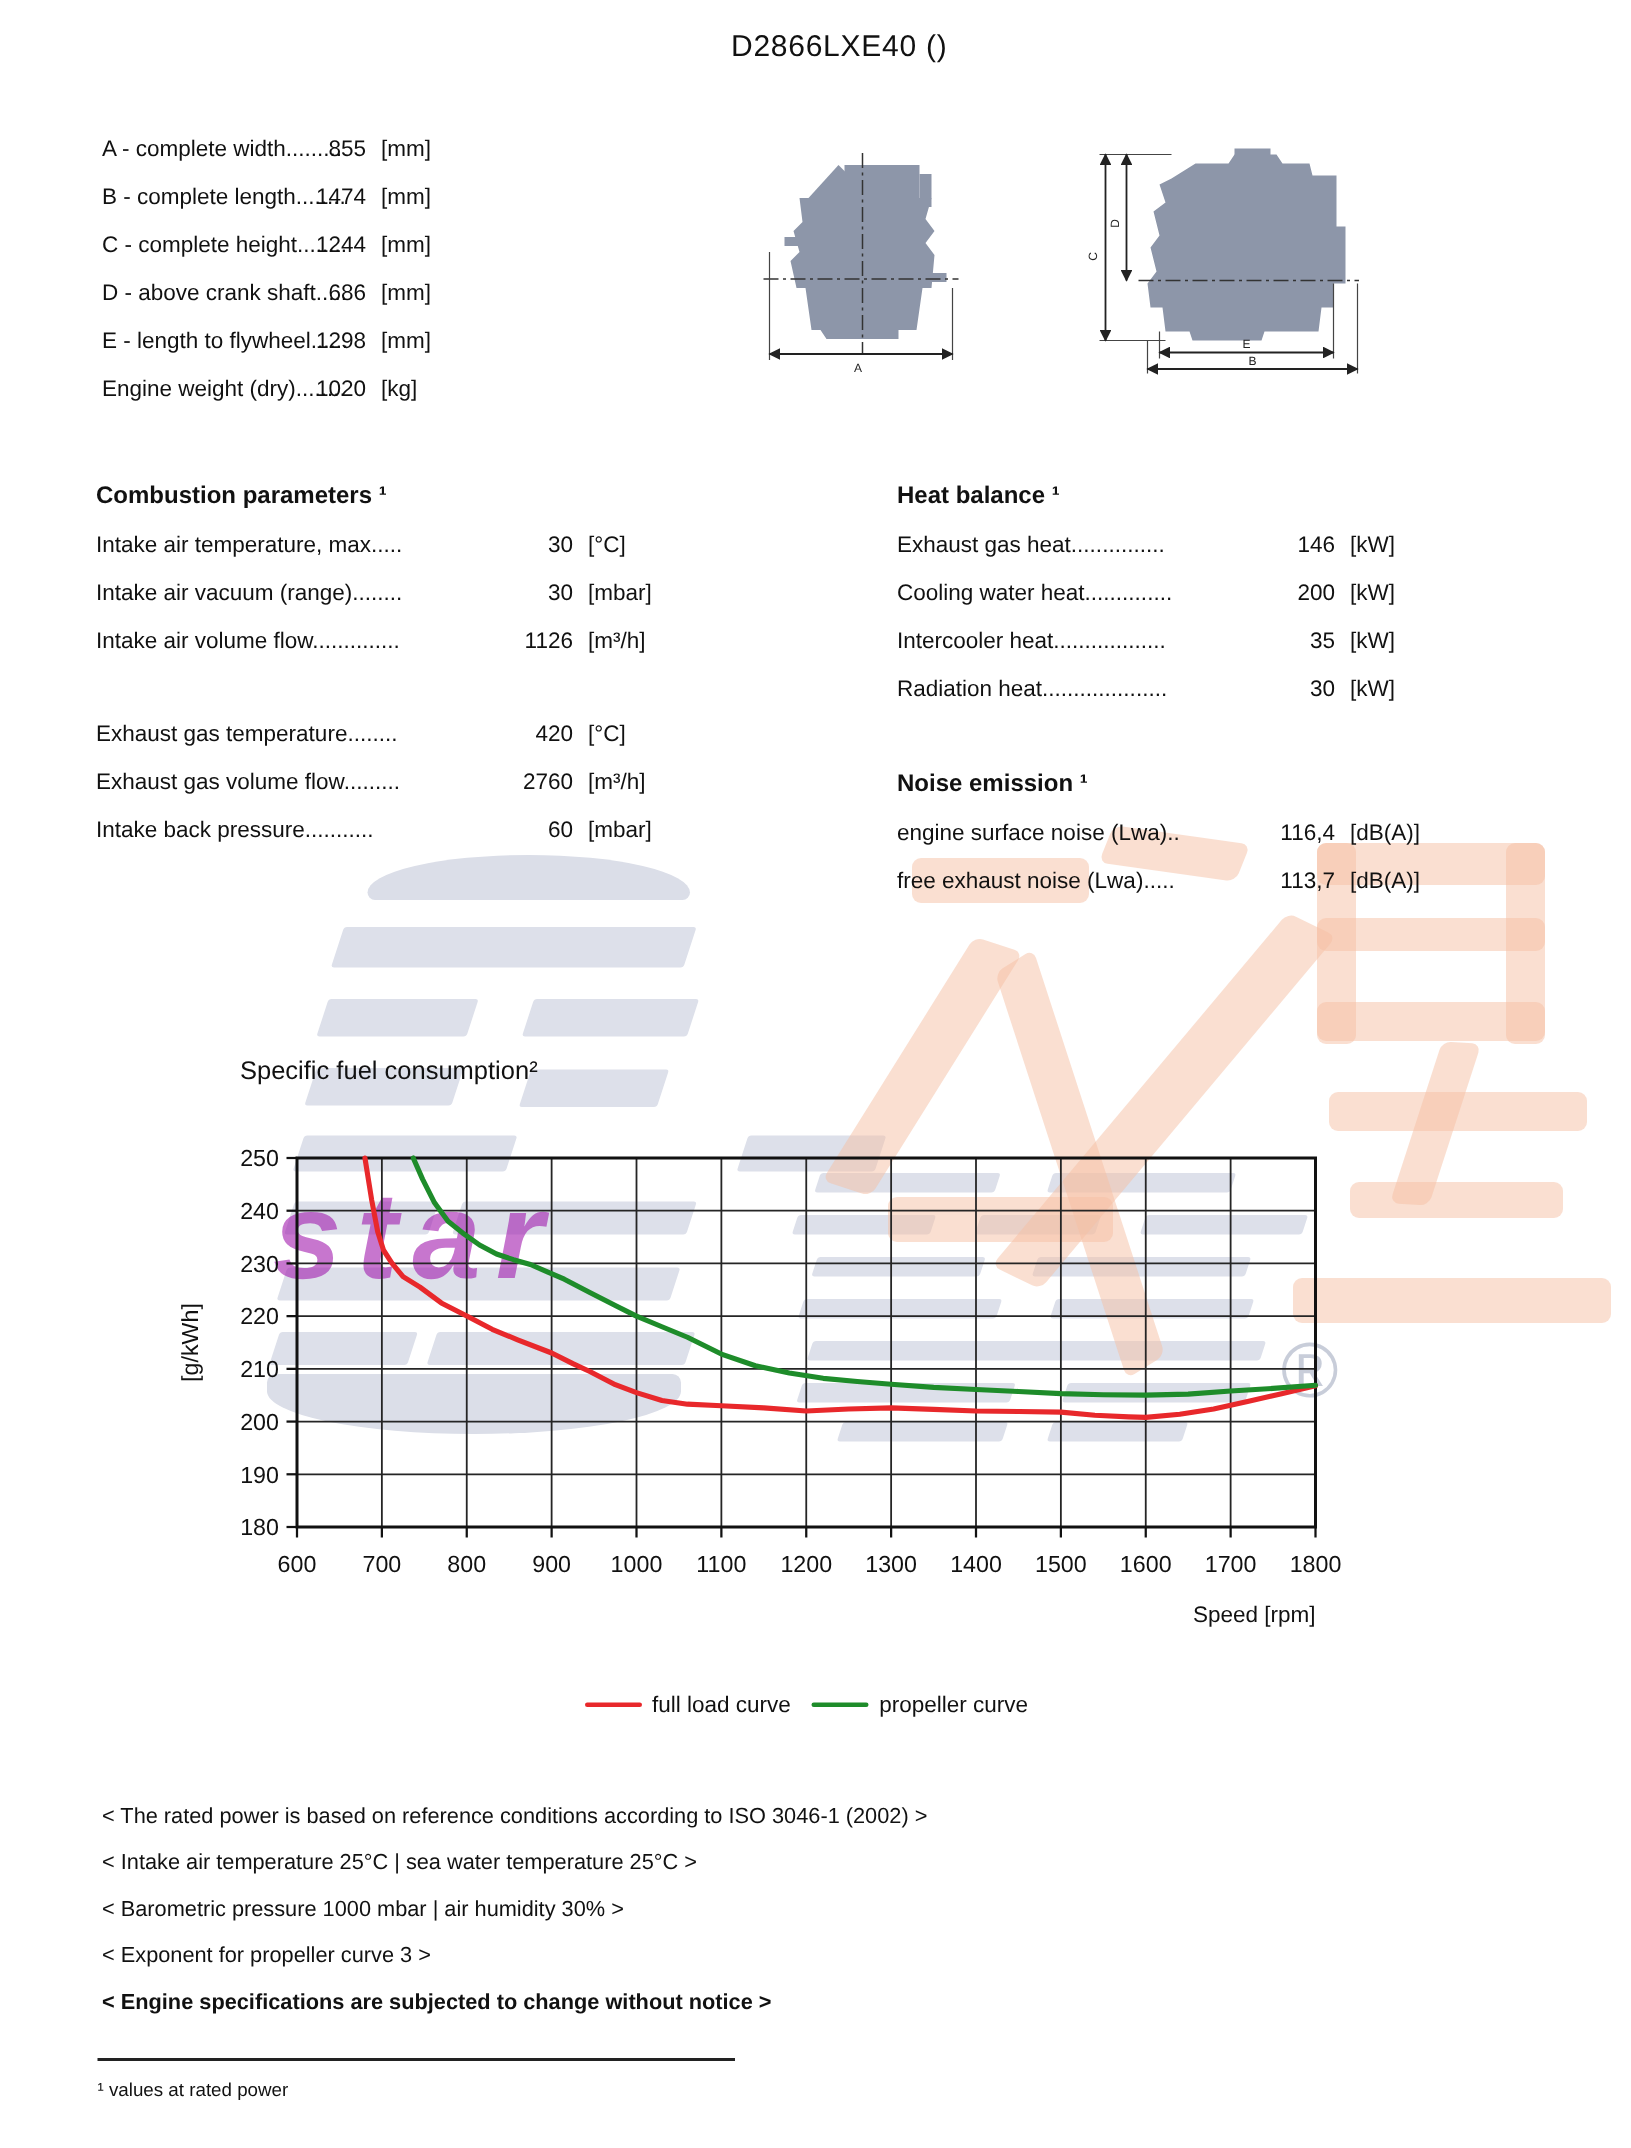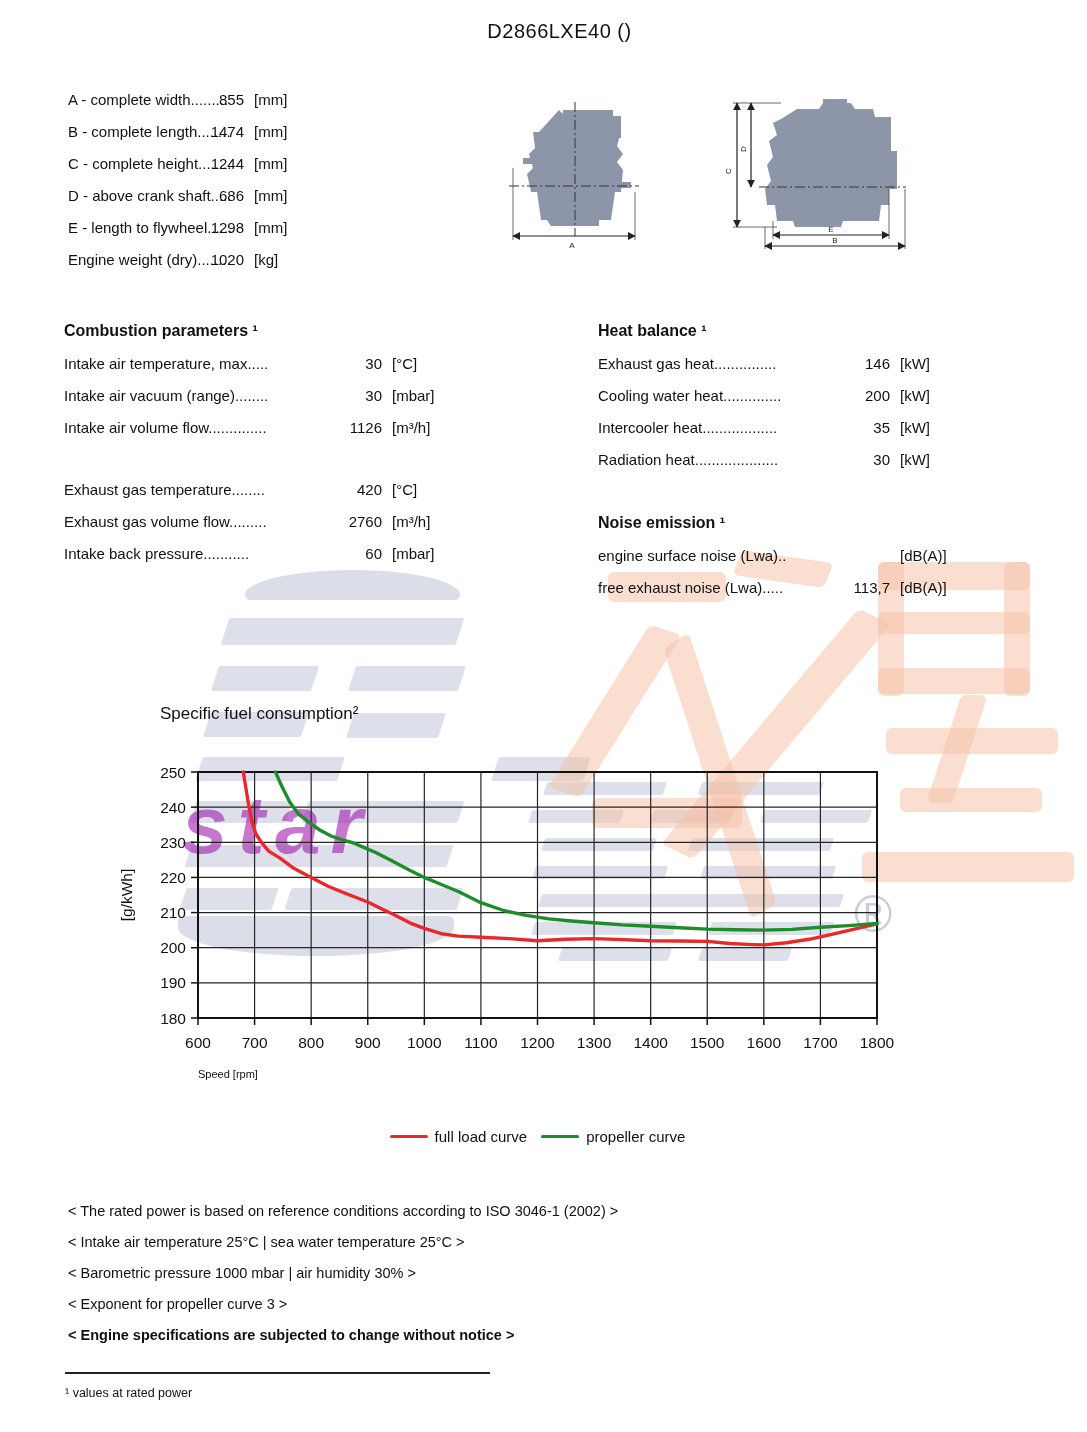--- a/index.html
+++ b/index.html
@@ -26,21 +26,21 @@
   .comb   .val{width:318px;} .comb   .unit{left:328px;}
   .heatn  .val{width:292px;} .heatn  .unit{left:302px;}
   .spacer30{height:30px;}
   
   .figsvg{position:absolute;}
   .figsvg text{font-family:"Liberation Sans",sans-serif;font-size:8px;fill:#222;}
   
   #chart-title{position:absolute;left:160px;top:704px;width:679px;text-align:left;font-size:17px;}
   #chart-svg{position:absolute;left:110px;top:750px;width:790px;height:312px;}
   #chart-svg text{font-family:"Liberation Sans",sans-serif;font-size:15.5px;fill:#111;}
-  #xaxis-title{position:absolute;left:198px;top:1068px;width:679px;text-align:left;font-size:11px;}
+  #xaxis-title{position:absolute;left:198px;top:1068px;width:679px;text-align:right;font-size:15px;}
   #legend{position:absolute;left:198px;top:1128px;width:679px;display:flex;justify-content:center;
           align-items:center;gap:14px;font-size:15px;}
   .legend-item{display:flex;align-items:center;gap:7px;}
   .legend-swatch{width:38px;height:3.5px;border-radius:2px;background:#000;}
   
   #notes{position:absolute;left:68px;top:1202px;font-size:14.5px;line-height:19px;}
   #notes .note{margin:0 0 12px 0;white-space:nowrap;}
   #notes .note:last-child{font-weight:700;}
   #foot-rule{position:absolute;left:65px;top:1372px;width:425px;height:2px;background:#222;}
   #footnotes{position:absolute;left:65px;top:1384px;font-size:12.5px;line-height:18px;}
@@ -272,20 +272,21 @@
           </div>
         </div>
     </div>
 
     <div class="spec heatn" style="left:598px;top:514px;width:470px;">
       <h3>Noise emission ¹</h3>
       <div>
 
           <div class="row">
             <span class="lbl">engine surface noise (Lwa)..</span>
+            <span class="val">116,4</span>
             <span class="unit">[dB(A)]</span>
           </div>
 
           <div class="row">
             <span class="lbl">free exhaust noise (Lwa).....</span>
             <span class="val">113,7</span>
             <span class="unit">[dB(A)]</span>
           </div>
         </div>
     </div>

